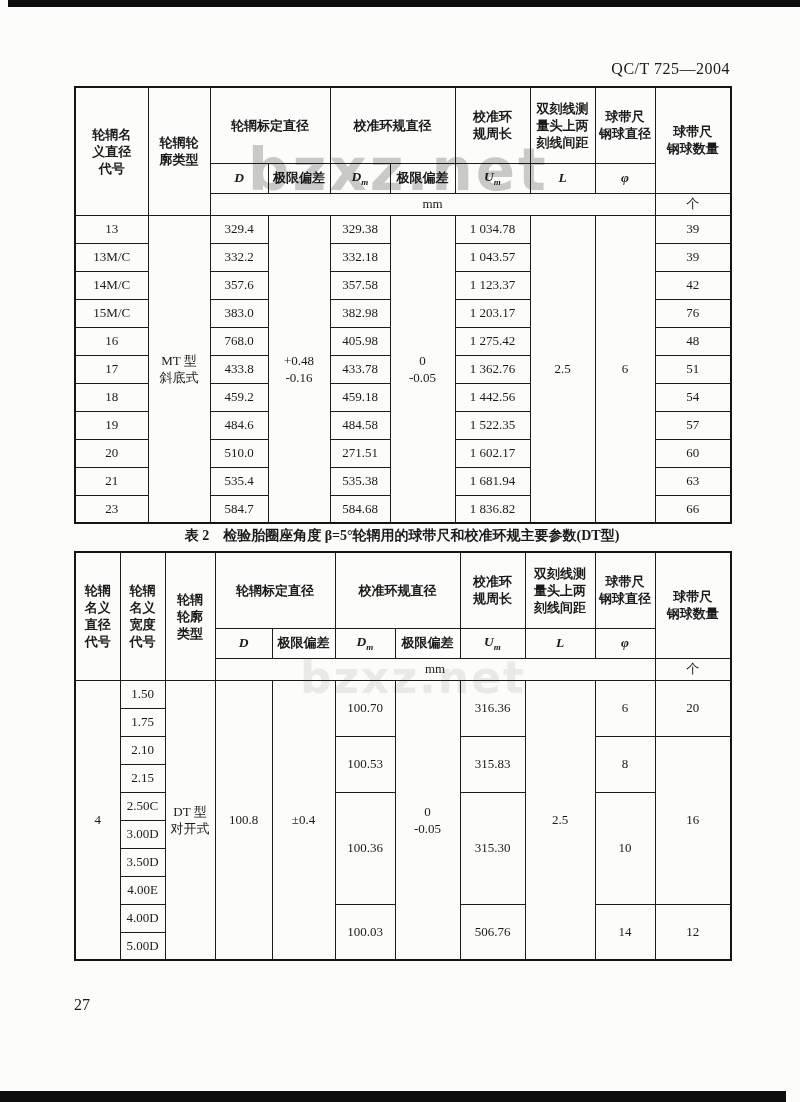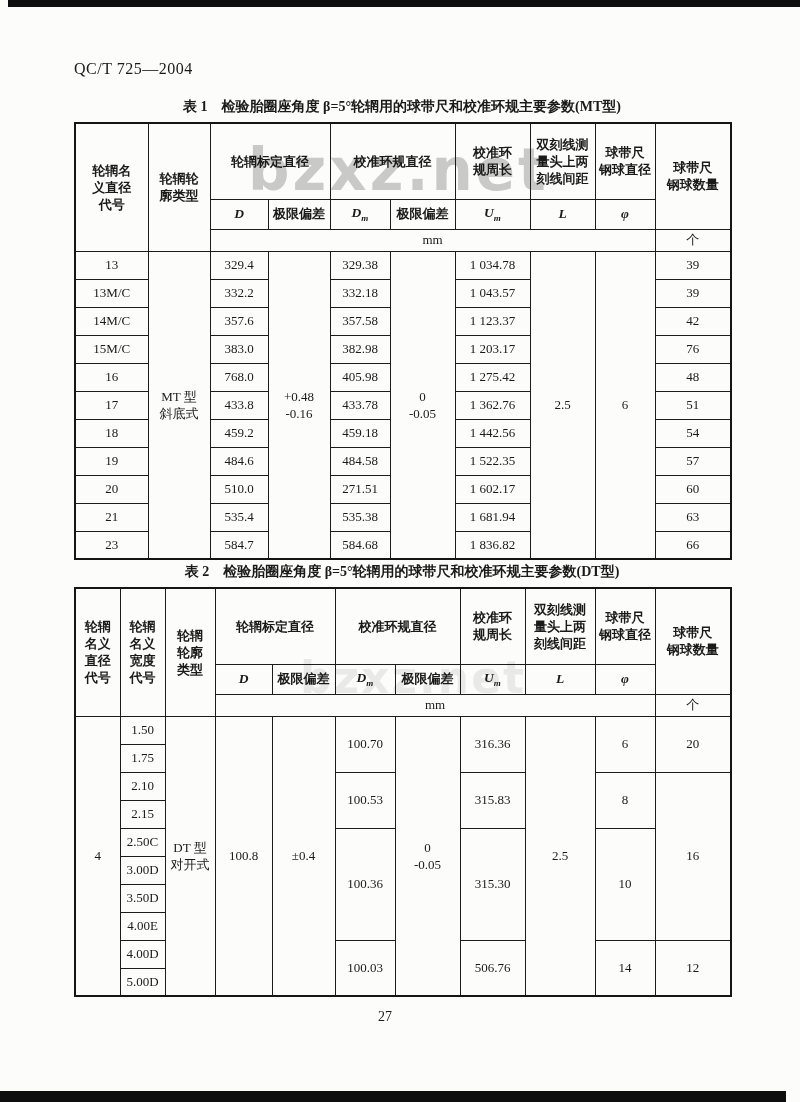--- a/index.html
+++ b/index.html
@@ -16,56 +16,55 @@
     position:absolute; top:136px; left:248px; z-index:0;
     font-family:"DejaVu Sans",sans-serif; font-weight:bold;
     font-size:58px; letter-spacing:3px; color:rgba(125,125,125,0.40);
   }
   .watermark2 {
     position:absolute; top:652px; left:300px; z-index:0;
     font-family:"DejaVu Sans",sans-serif; font-weight:bold;
     font-size:44px; letter-spacing:2px; color:rgba(150,150,150,0.18);
   }
   .content { position:relative; z-index:1; padding:60px 70px 0 74px; }
-  .doc-number { font-size:16px; letter-spacing:0.5px; margin-bottom:20px; }
+  .doc-number { text-align:right; font-size:16px; letter-spacing:0.5px; margin-bottom:8px; }
   .tbl-title { text-align:center; font-weight:bold; font-size:14px; margin:6px 0 6px; }
   .tbl-title.t2 { margin-top:3px; }
   table {
     border-collapse:collapse; table-layout:fixed; width:656px;
     border:2px solid #151515; background:transparent;
   }
   td {
     border:1px solid #1c1c1c; text-align:center; vertical-align:middle;
     font-size:13px; line-height:1.32; white-space:pre-line; padding:1px 0;
     overflow:hidden;
   }
   td.hdr { font-weight:bold; font-size:13px; }
   td i { font-style:italic; font-size:13.5px; }
   sub { font-size:9px; vertical-align:sub; }
   #table1 tr, #table2 tr { height:28px; }
   #table1 tr:nth-child(1), #table2 tr:nth-child(1) { height:76px; }
   #table1 tr:nth-child(2), #table2 tr:nth-child(2) { height:30px; }
   #table1 tr:nth-child(3), #table2 tr:nth-child(3) { height:22px;margin-left:48px; }
-  .page-number { text-align:center; padding-right:34px; margin-top:12px; font-size:14px; }
+  .page-number { text-align:left; padding-right:34px; margin-top:35px; font-size:16px; }
 </style>
 </head>
 <body>
 
 <div class="page">
 
   <div class="watermark">bzxz.net</div>
   <div class="watermark2">bzxz.net</div>
   <div class="scan-top"></div>
   <div class="scan-bottom"></div>
 
   <div class="content">
 
     <div class="doc-number">QC/T 725—2004</div>
 
-    <div class="tbl-title">表 1　检验胎圈座角度 β=5°轮辋用的球带尺和校准环规主要参数(MT型)</div>
 
     <table id="table1">
       <colgroup>
         <col style="width:73px">
           <col style="width:62px">
           <col style="width:58px">
         <col style="width:62px">
           <col style="width:60px">
           <col style="width:65px">
         <col style="width:75px">

